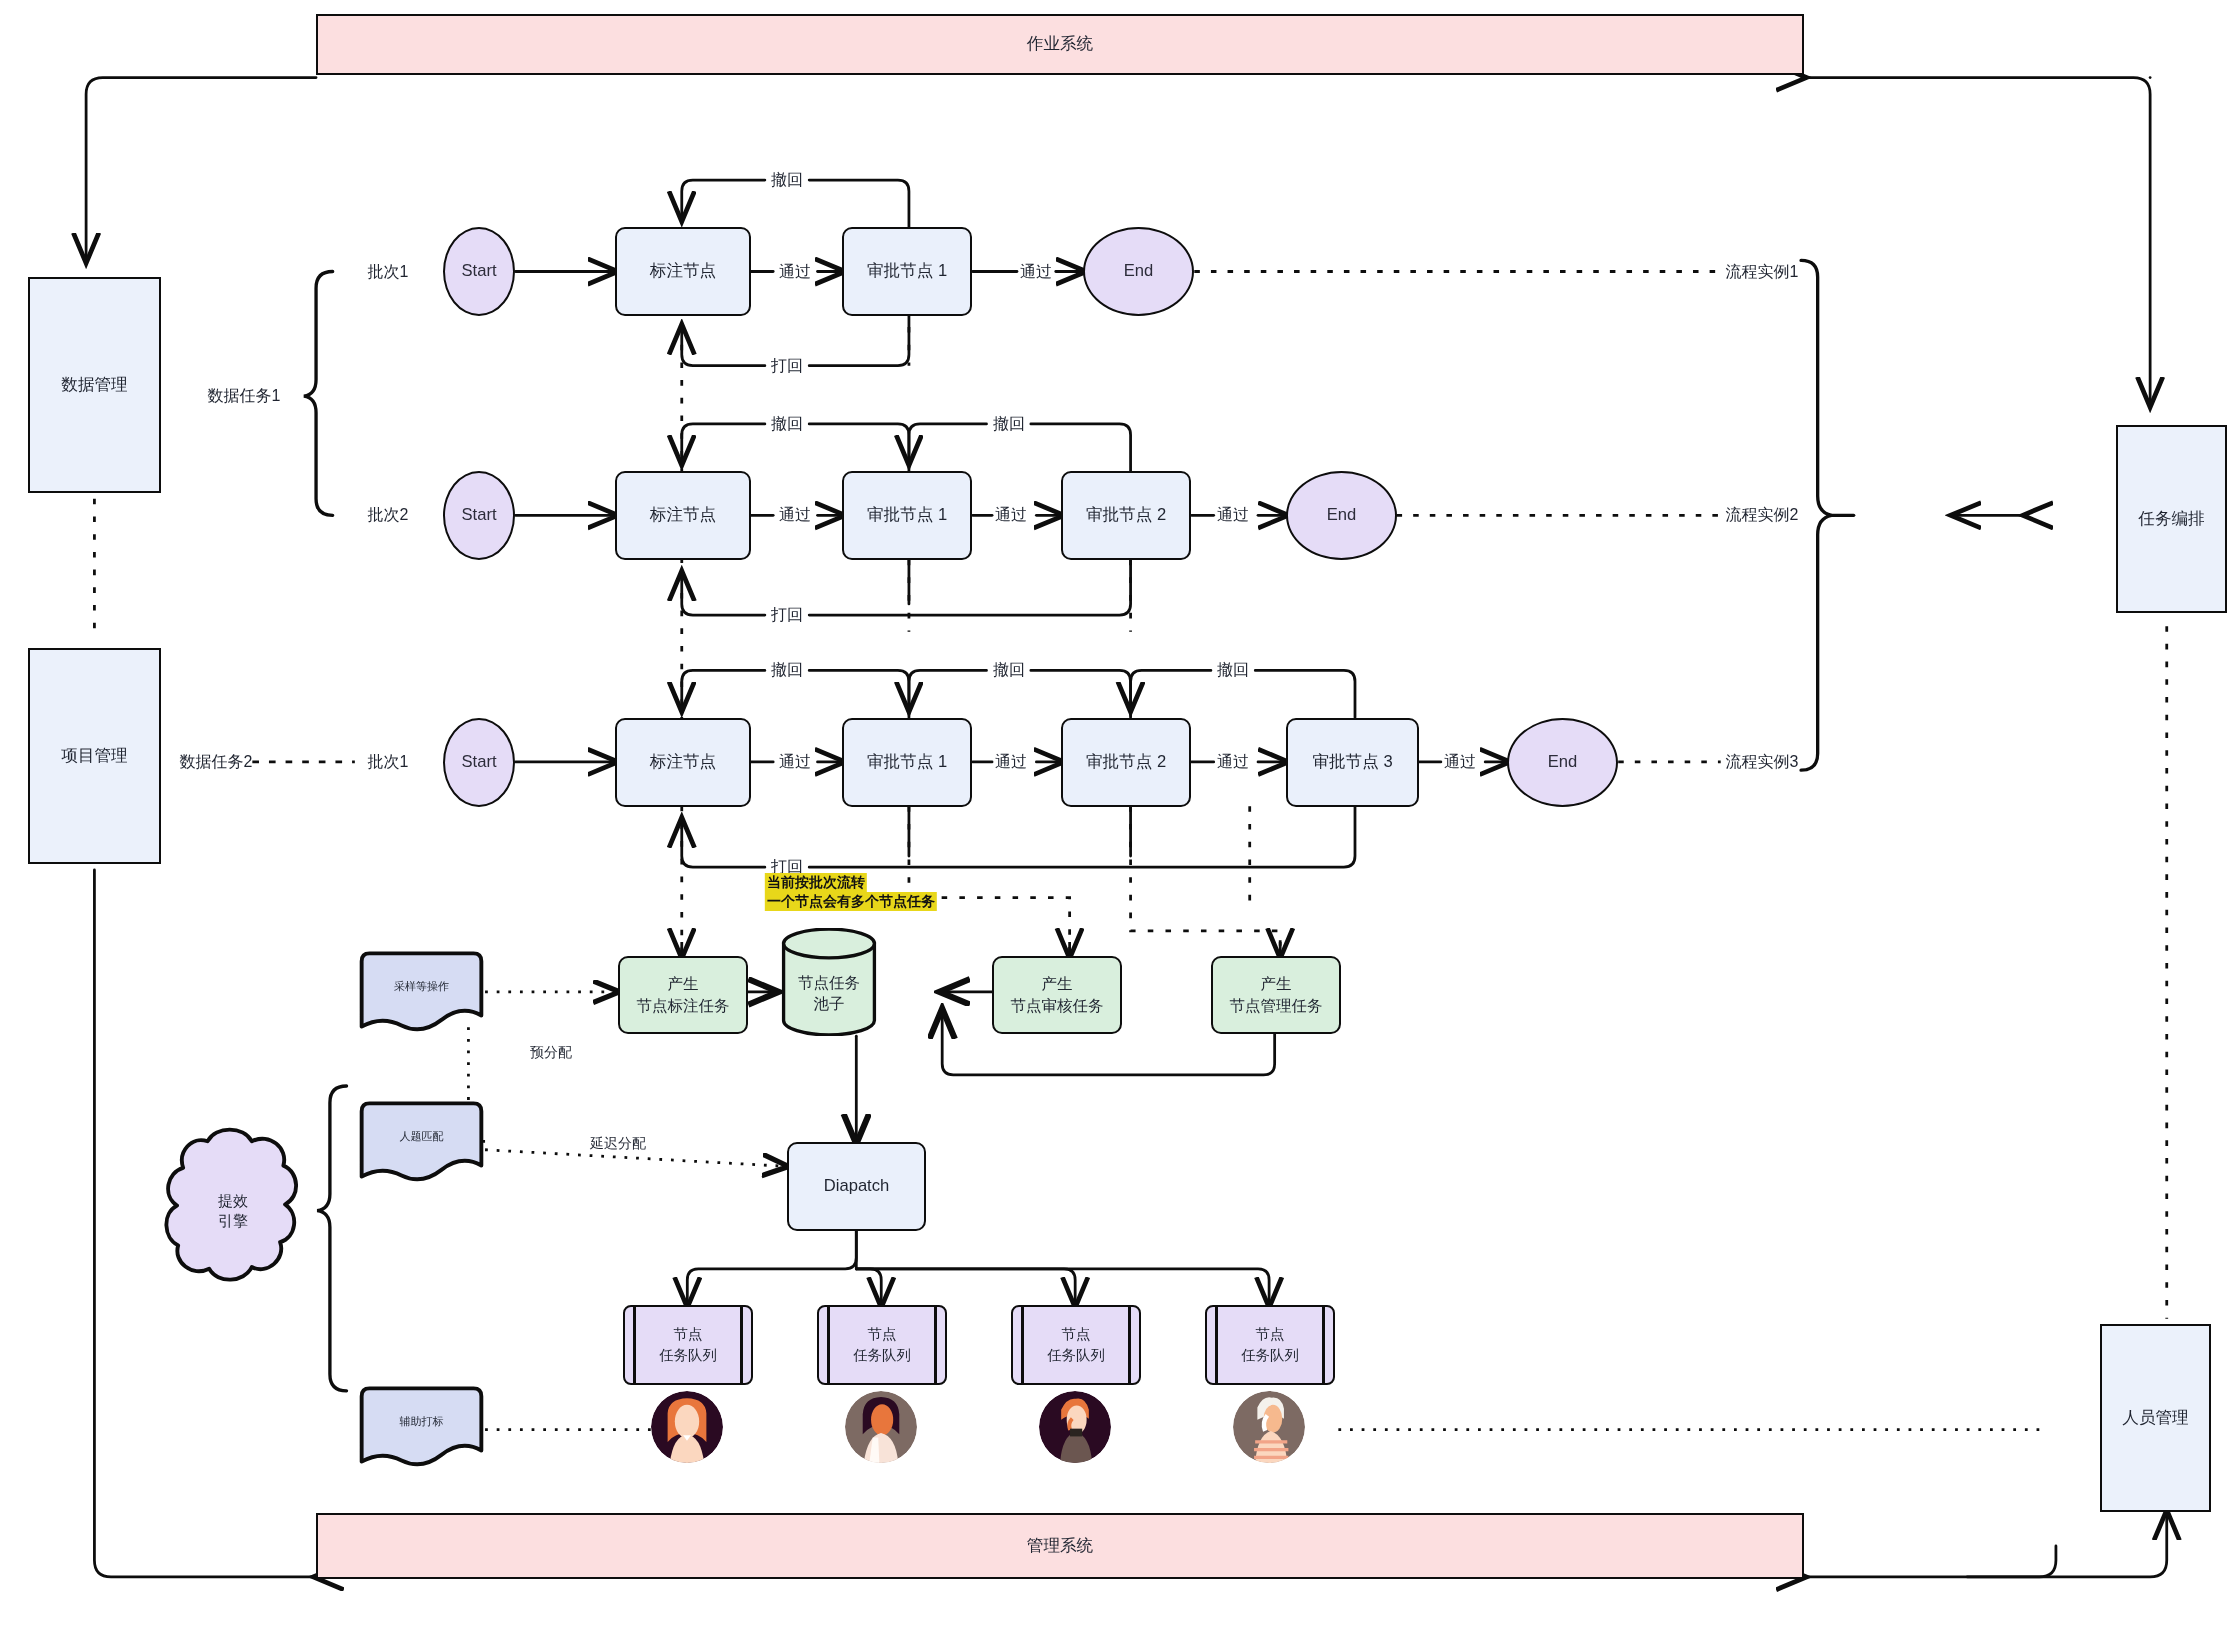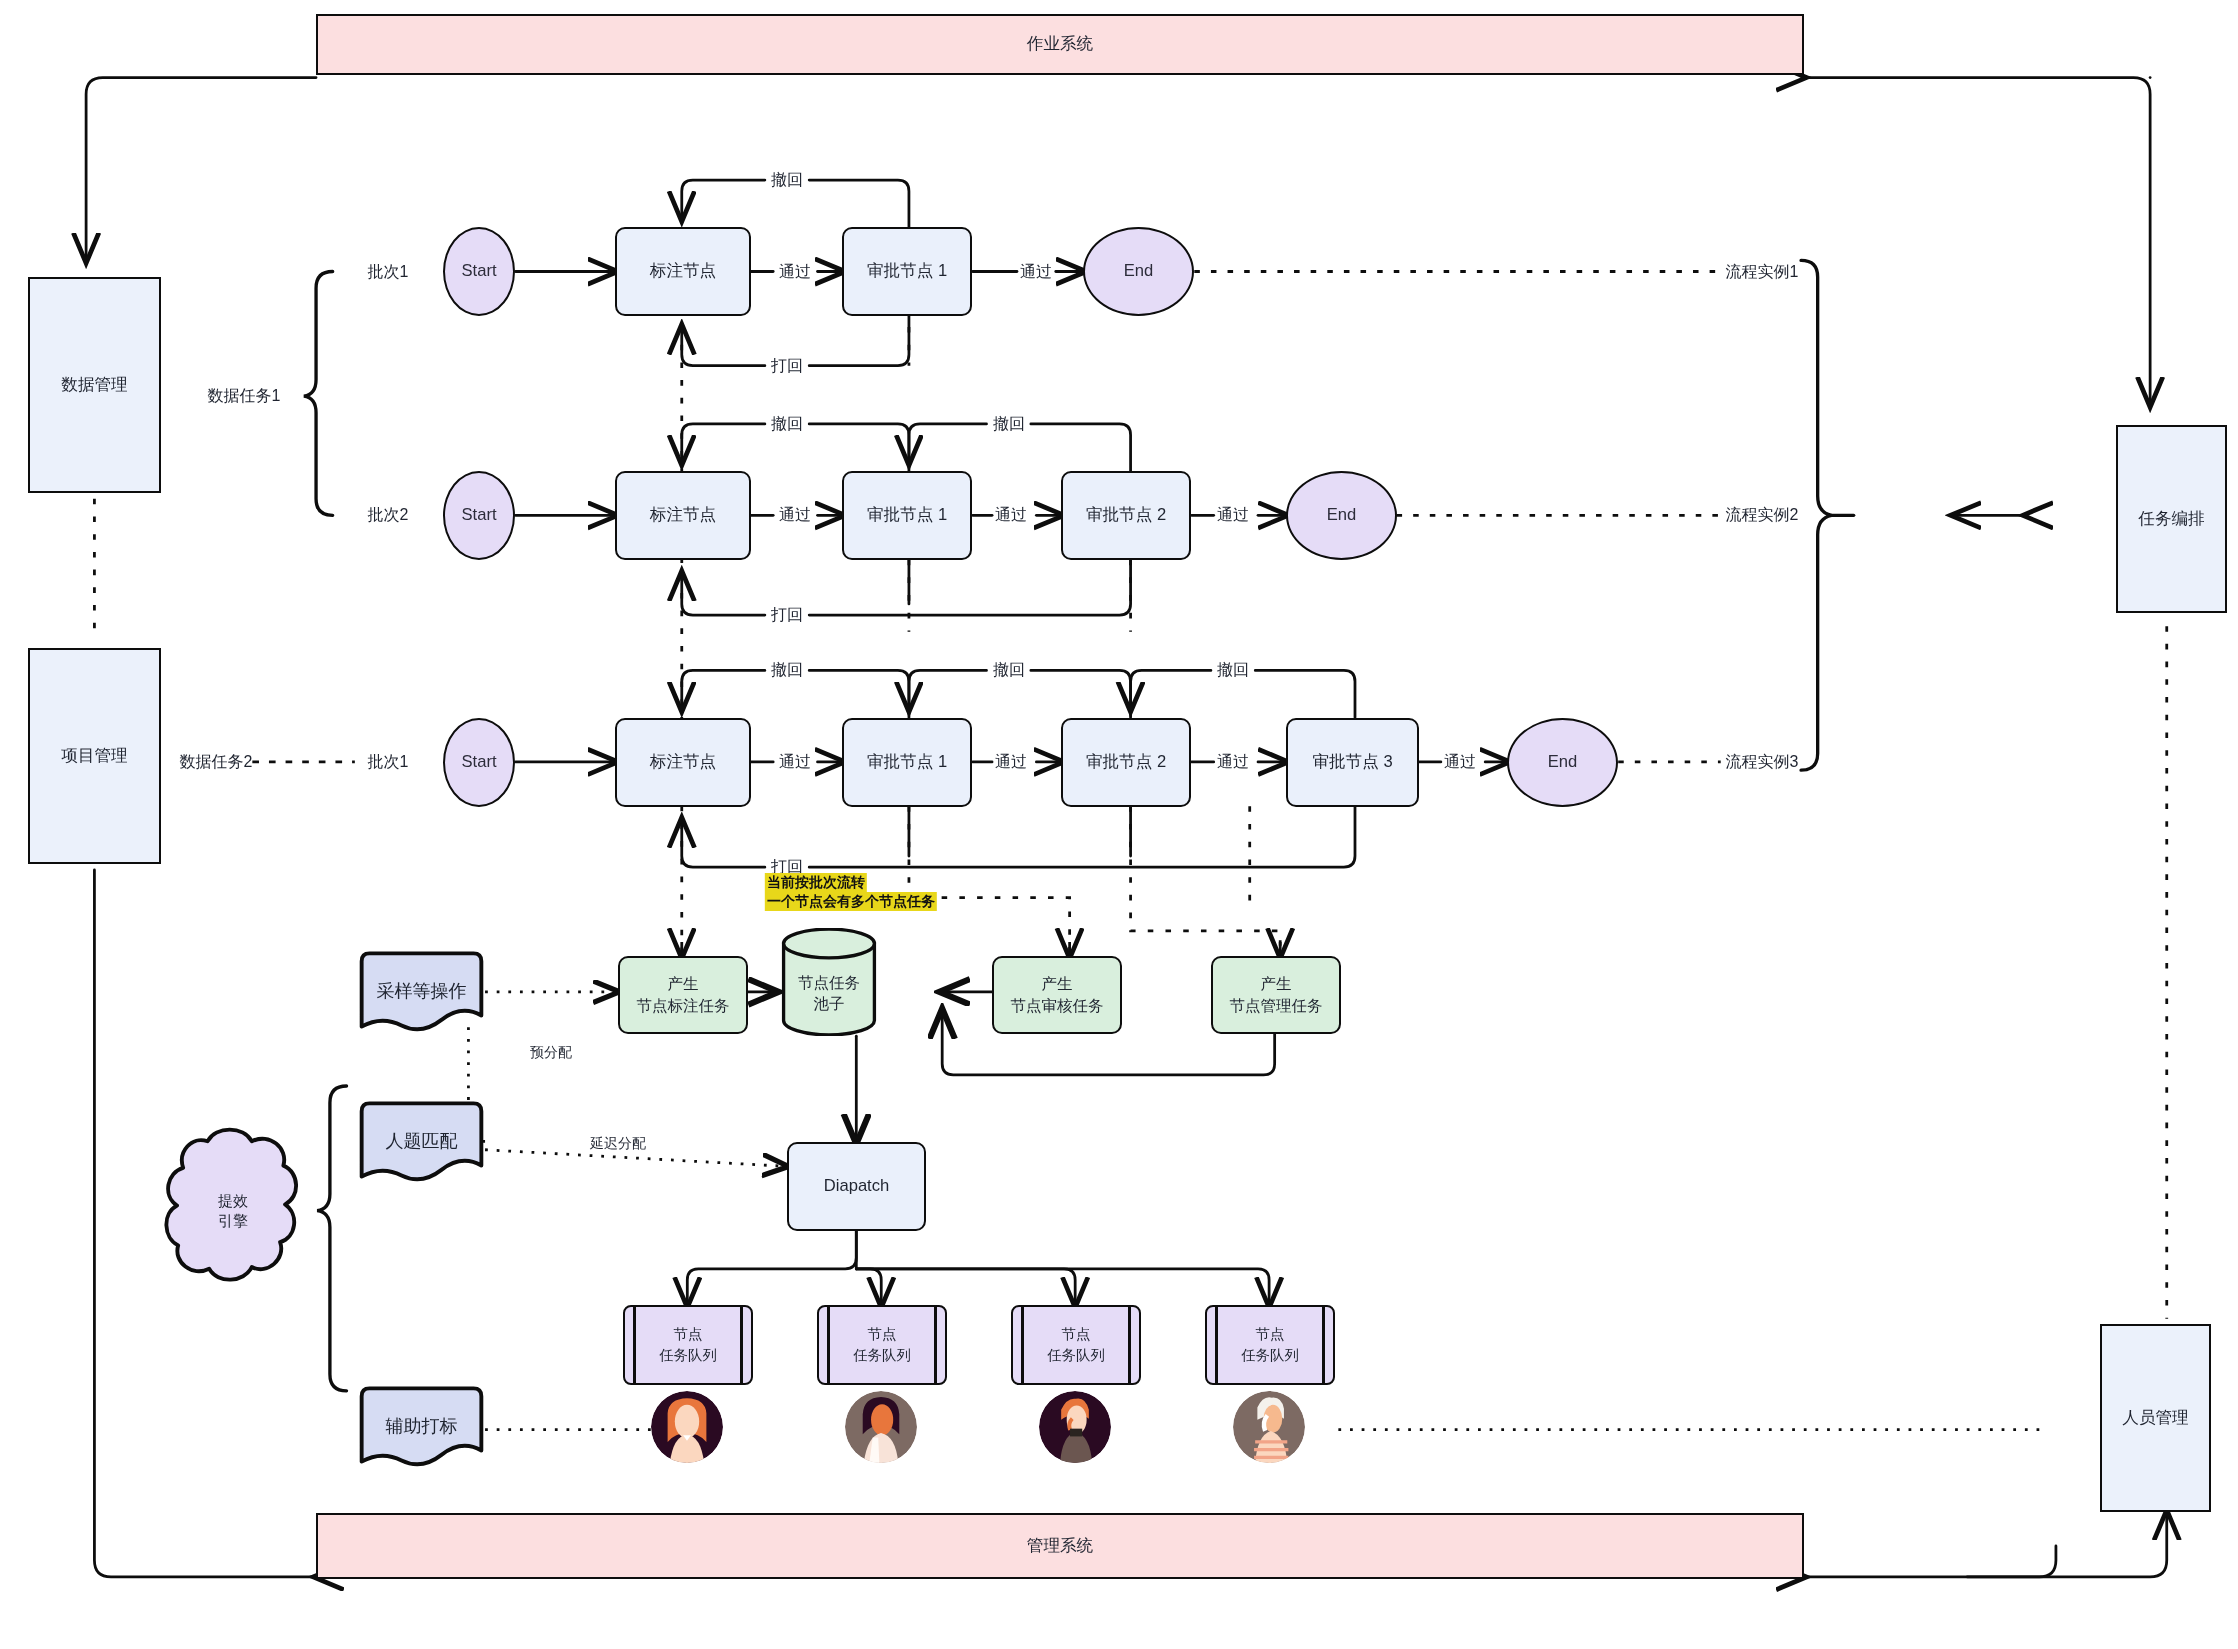--- a/index.html
+++ b/index.html
@@ -21,21 +21,21 @@
   .proc{background:#eaf0fb;border:2.8px solid #0d0d0d;border-radius:10px;font-size:16.6px;}
 
   
   .green{background:#d9efdd;border:2.8px solid #0d0d0d;border-radius:10px;font-size:15.5px;}
 
   
   .ellipse{background:#e5dcf7;border:2.8px solid #0d0d0d;border-radius:50%;font-size:16.6px;color:#2c2c3a;}
 
   
   .docshape{position:absolute;font-size:15.5px;}
-  .docshape .lbl{position:absolute;left:0;right:0;top:34%;text-align:center;color:#1f2430;font-size:18px;}
+  .docshape .lbl{position:absolute;left:0;right:0;top:34%;text-align:center;color:#1f2430;font-size:11px;}
 
   
   .queue{background:#e5dcf7;border:2.8px solid #0d0d0d;border-radius:8px;font-size:14.4px;color:#1f2430;}
   .queue .bar-l,.queue .bar-r{position:absolute;top:0;bottom:0;width:2.8px;background:#0d0d0d;}
   .queue .bar-l{left:7.8px;} .queue .bar-r{right:7.8px;}
   .queue .qtxt{position:relative;z-index:2;}
 
   
   .cyl{position:absolute;}
   .cyl .ctxt{position:absolute;left:0;right:0;top:42%;text-align:center;font-size:15.5px;color:#1f2430;}

